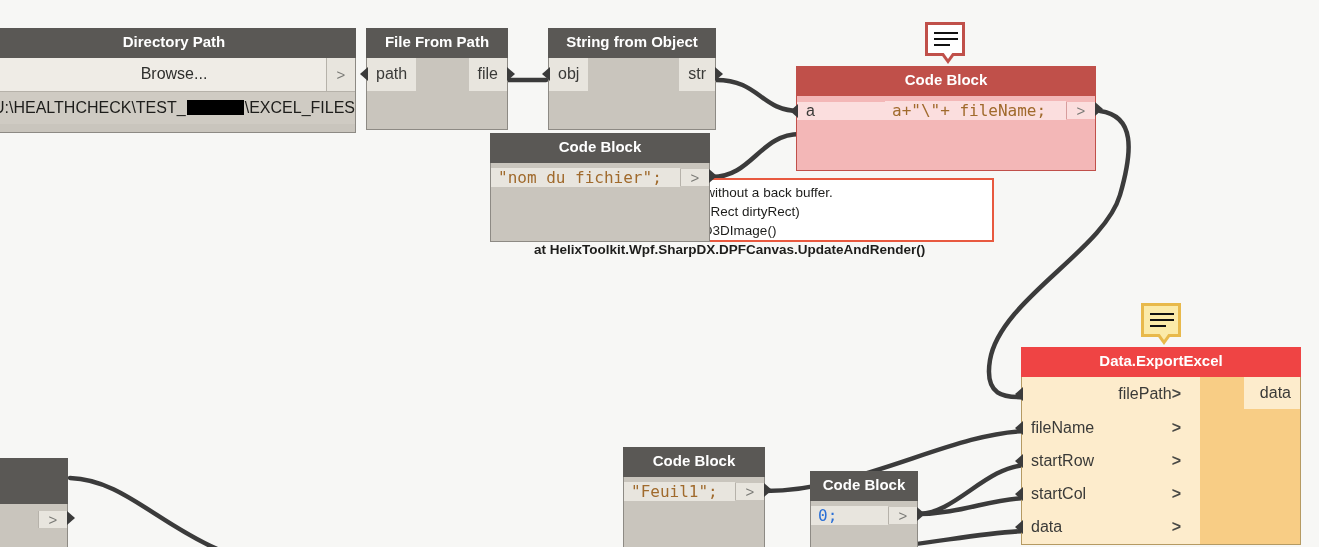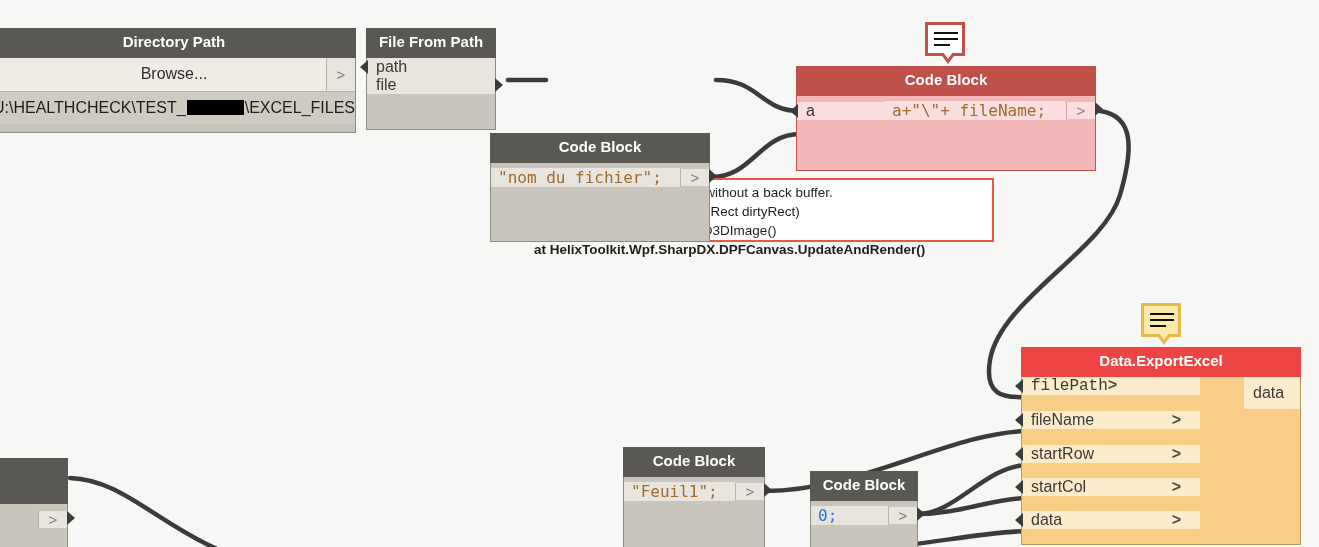--- a/index.html
+++ b/index.html
@@ -32,27 +32,27 @@
   .t-error .hdr{background:#c0504a;}
   .t-error .body{background:#f3b7b7;border:1px solid #c0504a;border-top:none;}
   .t-error .port{background:#fbdede;}
 
   
   .t-warn .hdr{background:#ef4444;}
   .t-warn .body{background:#f8cd85;border:1px solid #b59a62;border-top:none;}
   .t-warn .port{background:#fdeccc;}
 
   
-  .prow{display:flex;align-items:stretch;height:33px;flex-direction:column;}
+  .prow{display:flex;align-items:stretch;height:33px;}
   .port{
     display:flex;align-items:center;font-size:16px;color:#3a3a38;
     padding:0 9px;white-space:nowrap;box-sizing:border-box;
   }
   .port.in{justify-content:flex-start;}
-  .port.out{}
+  .port.out{justify-content:flex-end;}
   .spacer{flex:1;}
 
   
   .nub{position:absolute;width:0;height:0;border-top:7px solid transparent;border-bottom:7px solid transparent;}
   .nub.l{left:-7px;border-right:8px solid #3b3b3b;}
   .nub.r{right:-8px;border-left:8px solid #3b3b3b;}
 
   
   .cb-line{
     display:flex;align-items:center;height:30px;
@@ -146,38 +146,55 @@
       </div>
       <div class="dp-path">
         <span>U:\HEALTHCHECK\TEST_</span>
           <span class="redact"></span>
           <span>\EXCEL_FILES</span>
       </div>
       <div style="height:8px;"></div>
     </div>
   </div>
 
-  <div class="node t-normal" style="left:366px;top:28px;width:130px;">
+  <div class="node t-normal" style="left:366px;top:28px;width:142px;">
     <div class="hdr">File From Path</div>
     <div class="body">
       <div class="prow">
         <div class="port in" style="position:relative;">
           <span class="nub l"></span>
           <span>path</span>
         </div>
         <div class="spacer"></div>
         <div class="port out" style="position:relative;">
           <span>file</span>
           <span class="nub r"></span>
         </div>
       </div>
       <div class="cb-pad"></div>
     </div>
   </div>
 
+  <div class="node t-normal" style="left:548px;top:28px;width:168px;">
+    <div class="hdr">String from Object</div>
+    <div class="body">
+      <div class="prow">
+        <div class="port in" style="position:relative;">
+          <span class="nub l"></span>
+          <span>obj</span>
+        </div>
+        <div class="spacer"></div>
+        <div class="port out" style="position:relative;">
+          <span>str</span>
+          <span class="nub r"></span>
+        </div>
+      </div>
+      <div class="cb-pad"></div>
+    </div>
+  </div>
 
   <div class="errpanel" style="left:528px;top:178px;width:466px;height:64px;">
     <div>on: Cannot call this method without a back buffer.</div>
     <div>3DImage.AddDirtyRect(Int32Rect dirtyRect)</div>
     <div>X11ImageSource.InvalidateD3DImage()</div>
     <div style="margin-left:-4px;font-weight:bold;">at HelixToolkit.Wpf.SharpDX.DPFCanvas.UpdateAndRender()</div>
   </div>
 
   <div class="node t-normal" style="left:490px;top:133px;width:220px;">
     <div class="hdr">Code Block</div>
@@ -231,21 +248,21 @@
 
   <div class="node t-warn" style="left:1021px;top:347px;width:280px;">
     <div class="hdr">Data.ExportExcel</div>
     <div class="body" style="padding:0;position:relative;">
 
       <div class="port out" style="position:absolute;right:0;top:0;height:32px;width:56px;background:#fdeccc;">
         <span>data</span>
       </div>
 
       <div class="prow" style="height:34px;">
-        <div class="port in" style="position:relative;width:178px;box-sizing:border-box;justify-content:flex-start;font-family:Liberation Mono, monospace;">
+        <div class="port in" style="position:relative;width:178px;box-sizing:border-box;justify-content:flex-end;">
           <span class="nub l"></span>
           <span>filePath</span>
           <span class="chev">&gt;</span>
         </div>
       </div>
       <div class="prow" style="height:34px;">
         <div class="port in" style="position:relative;width:178px;box-sizing:border-box;justify-content:space-between;">
           <span class="nub l"></span>
           <span>fileName</span>
           <span class="chev">&gt;</span>

